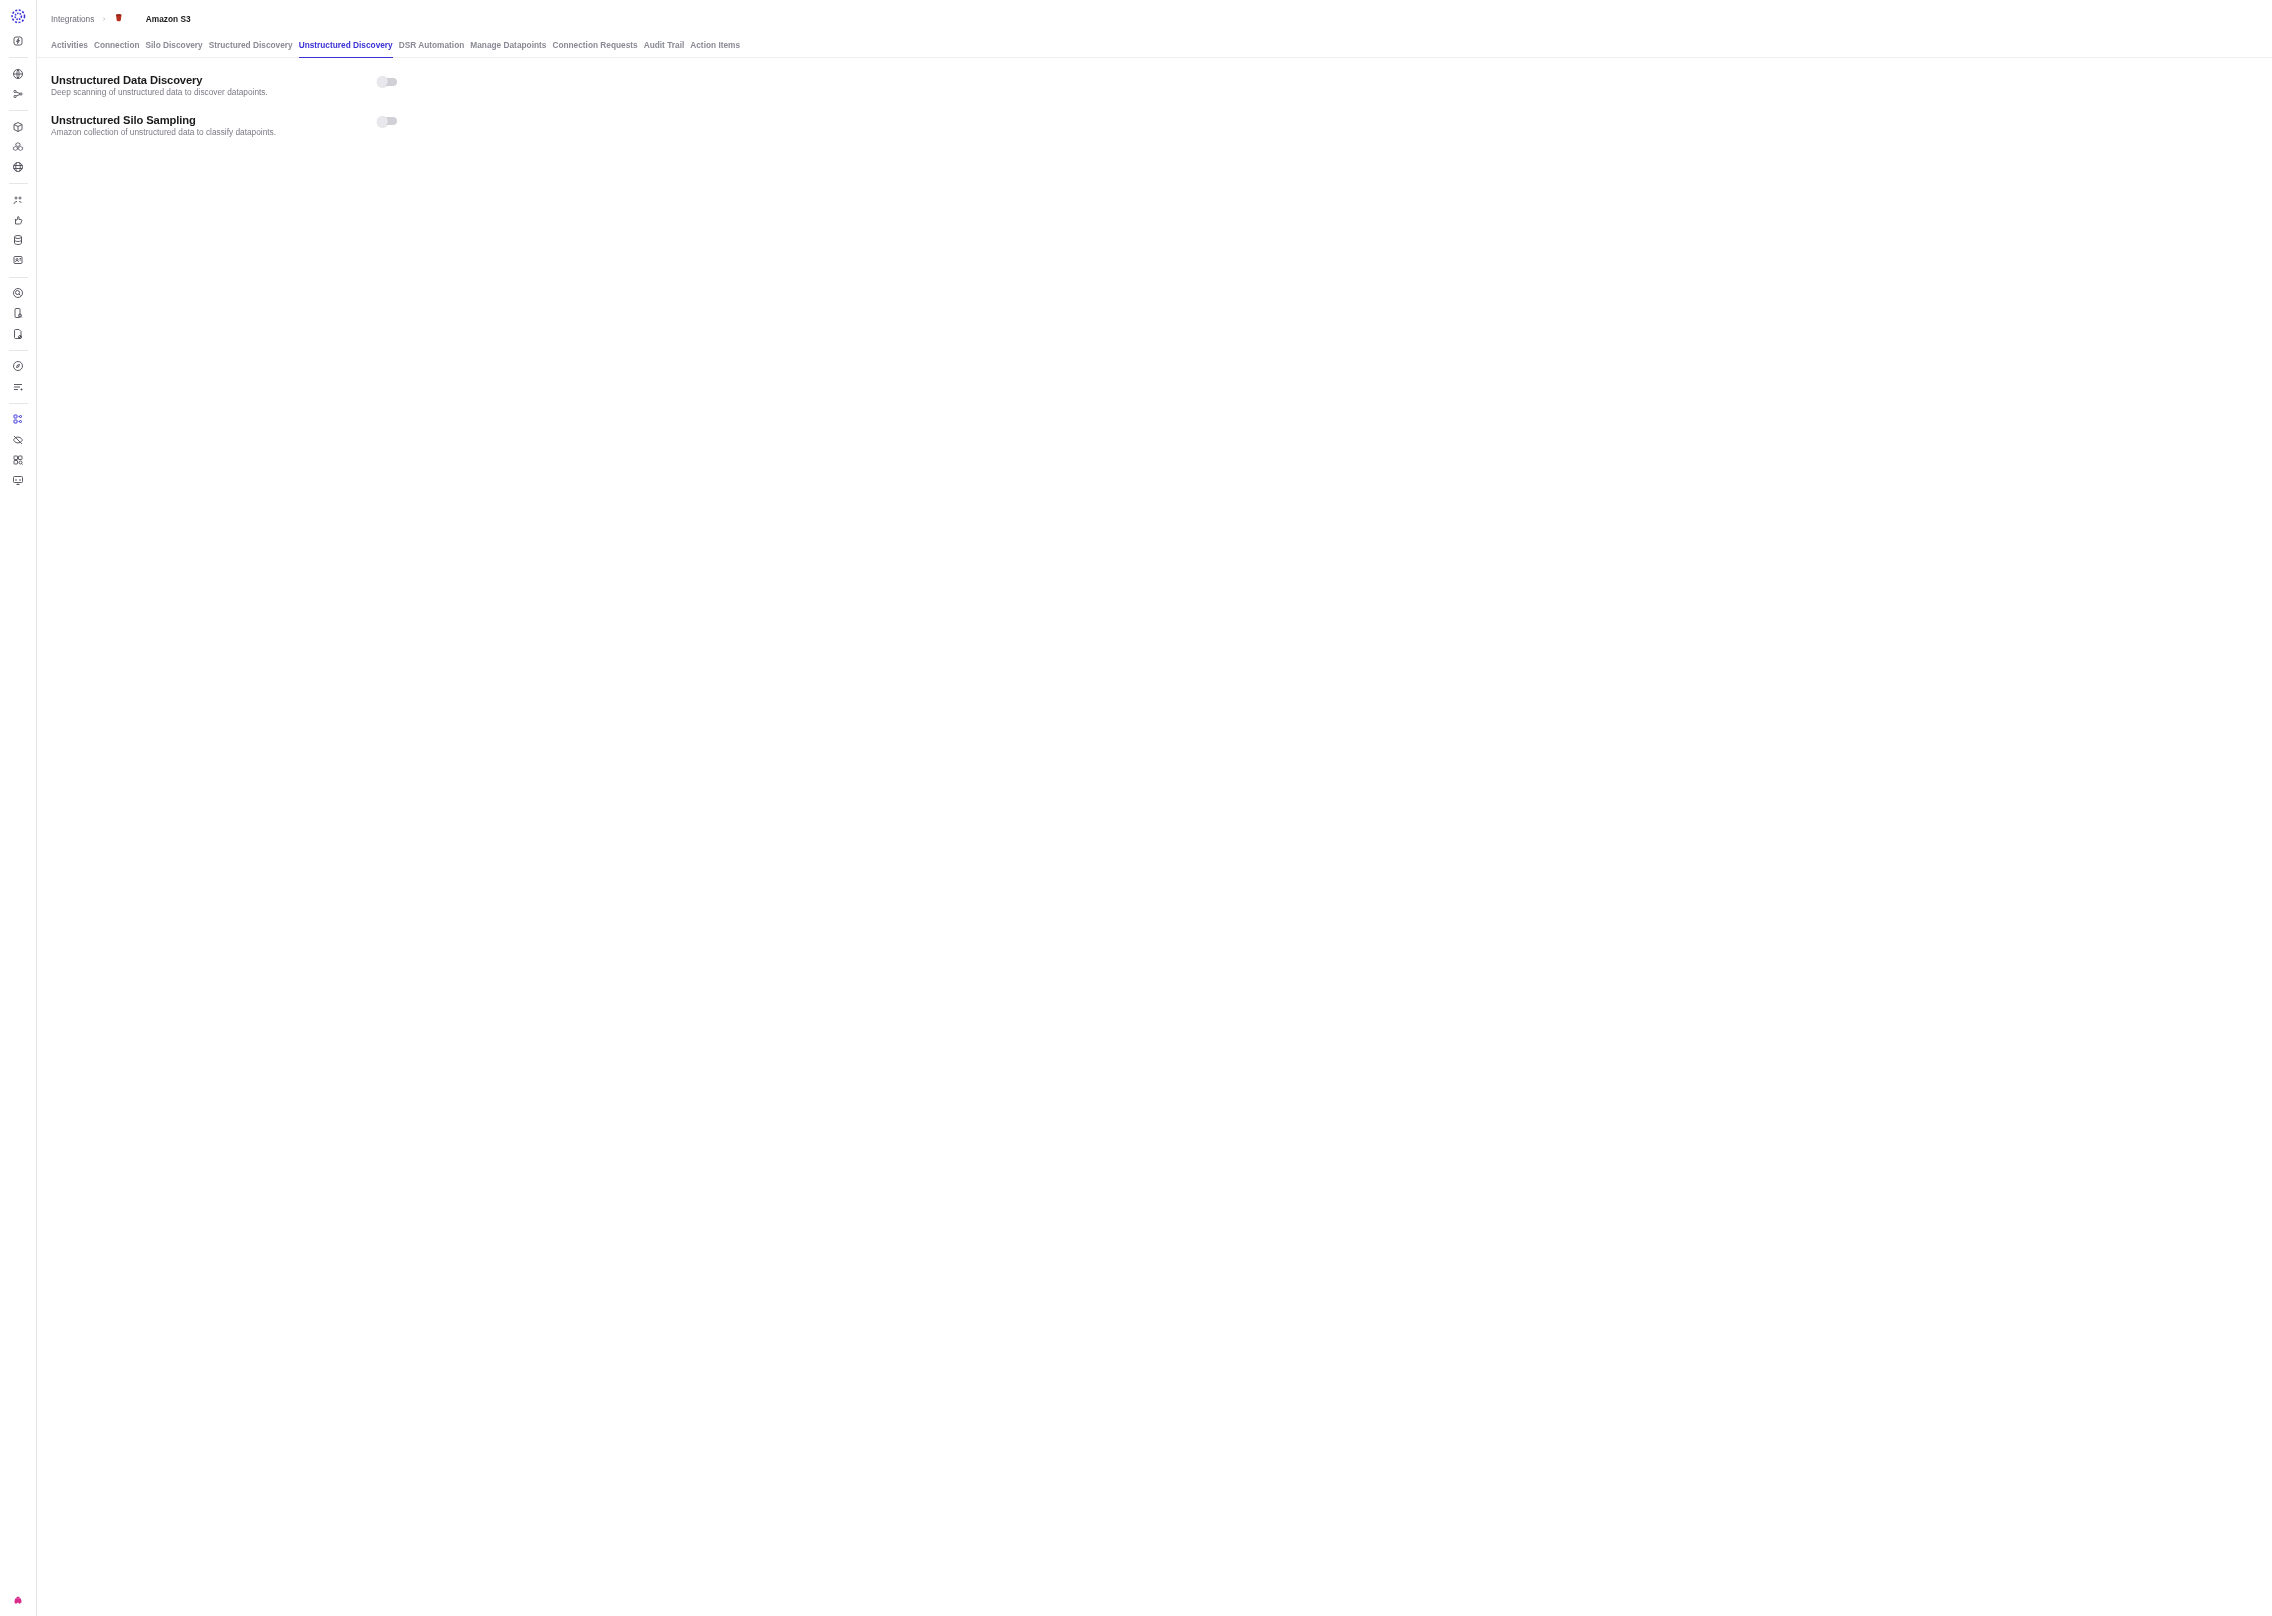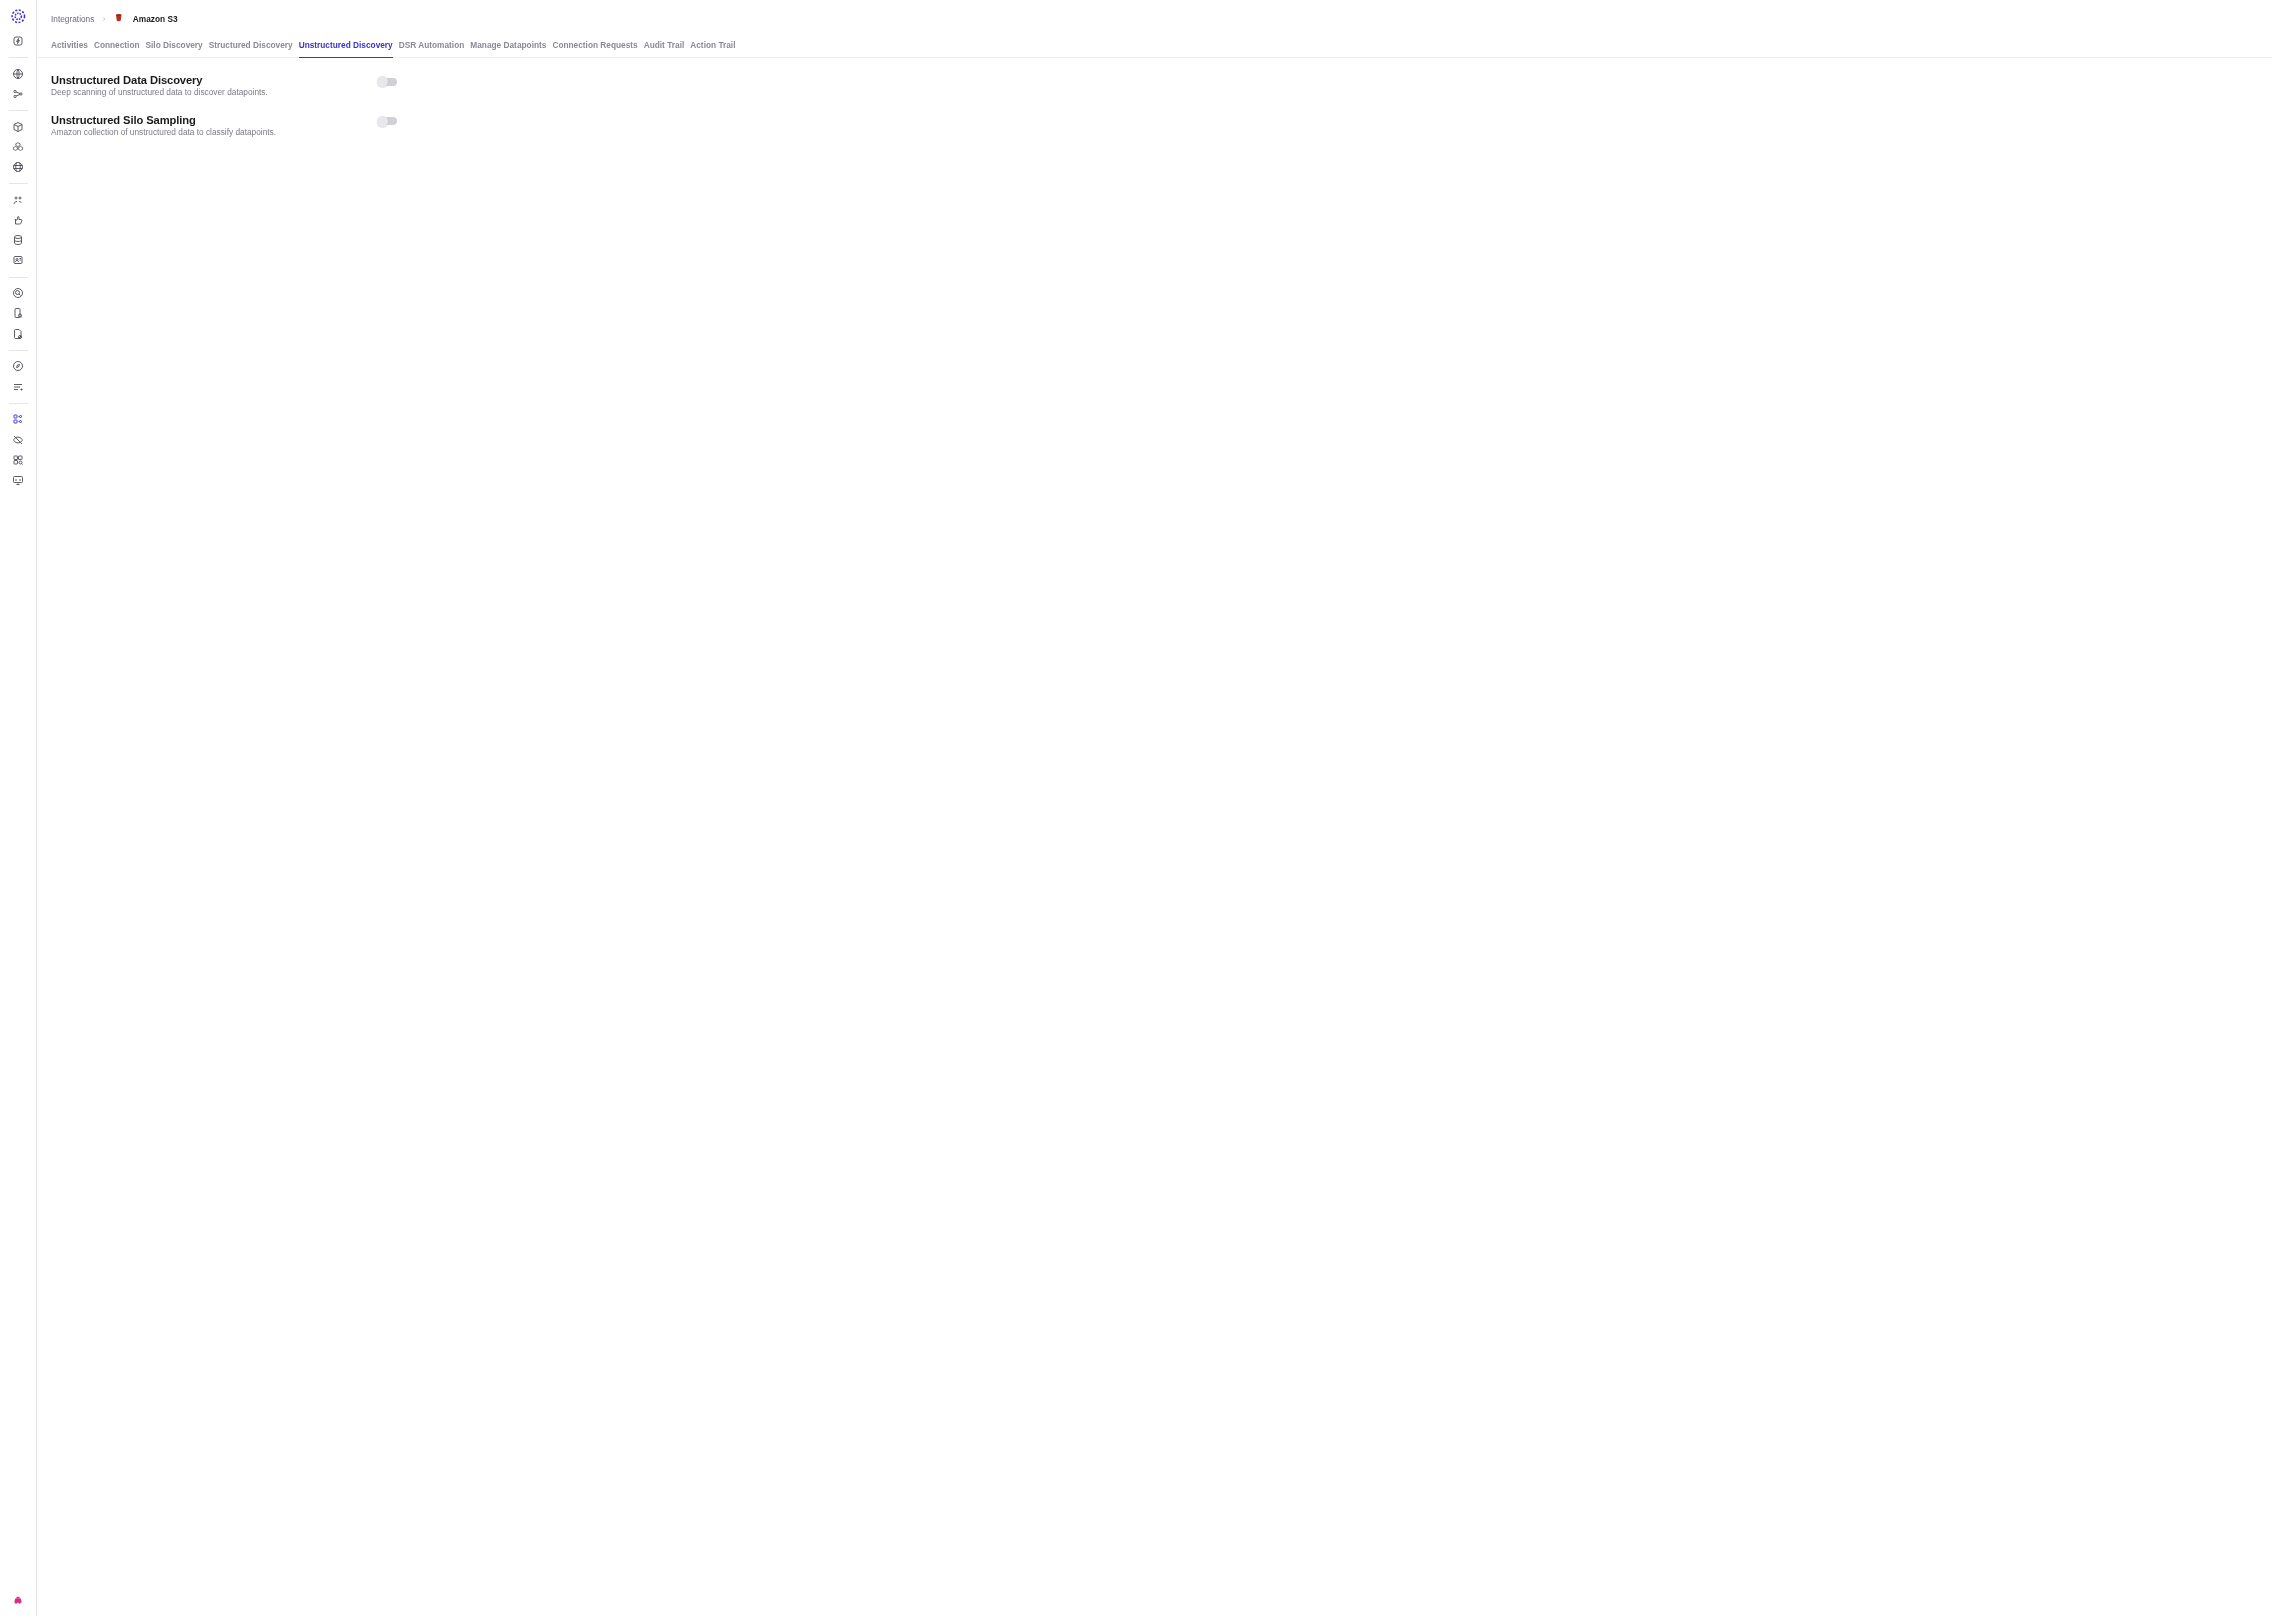--- a/index.html
+++ b/index.html
@@ -46,21 +46,21 @@
   .breadcrumb {
     display: flex; align-items: center;
     gap: 7px;
     padding: 13px 14px 9.5px 14px;
     font-size: 8.3px;
     color: #6b6b76;
   }
   .breadcrumb .crumb-link { cursor: pointer; }
   .breadcrumb .chev { color: #9a9aa5; }
   .breadcrumb .s3-badge {
-    display: inline-flex; align-items: center; gap: 9px;
+    display: inline-flex; align-items: center; gap: 22px;
     font-weight: 700; color: #1a1a1a;
   }
   .breadcrumb .s3-badge svg { width: 9.5px; height: 9.5px; }
 
   .tabs {
     display: flex;
     gap: 6px;
     padding: 0 14px;
     border-bottom: 0.6px solid #eee;
   }
@@ -284,21 +284,21 @@
     <nav class="tabs">
       <div class="tab">Activities</div>
       <div class="tab">Connection</div>
       <div class="tab">Silo Discovery</div>
       <div class="tab">Structured Discovery</div>
       <div class="tab active">Unstructured Discovery</div>
       <div class="tab">DSR Automation</div>
       <div class="tab">Manage Datapoints</div>
       <div class="tab">Connection Requests</div>
       <div class="tab">Audit Trail</div>
-      <div class="tab">Action Trail</div>
+      <div class="tab">Action Items</div>
     </nav>
 
     <section class="content">
       <div class="setting-row">
         <div class="setting-text">
           <div class="setting-title">Unstructured Data Discovery</div>
           <div class="setting-desc">Deep scanning of unstructured data to discover datapoints.</div>
         </div>
         <div class="toggle">
           <div class="knob"></div>

